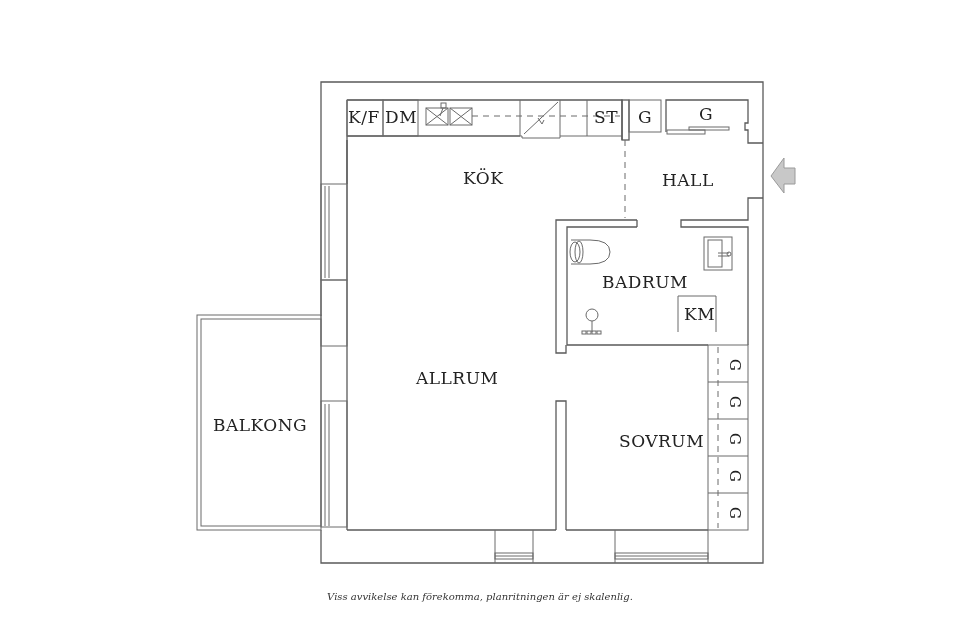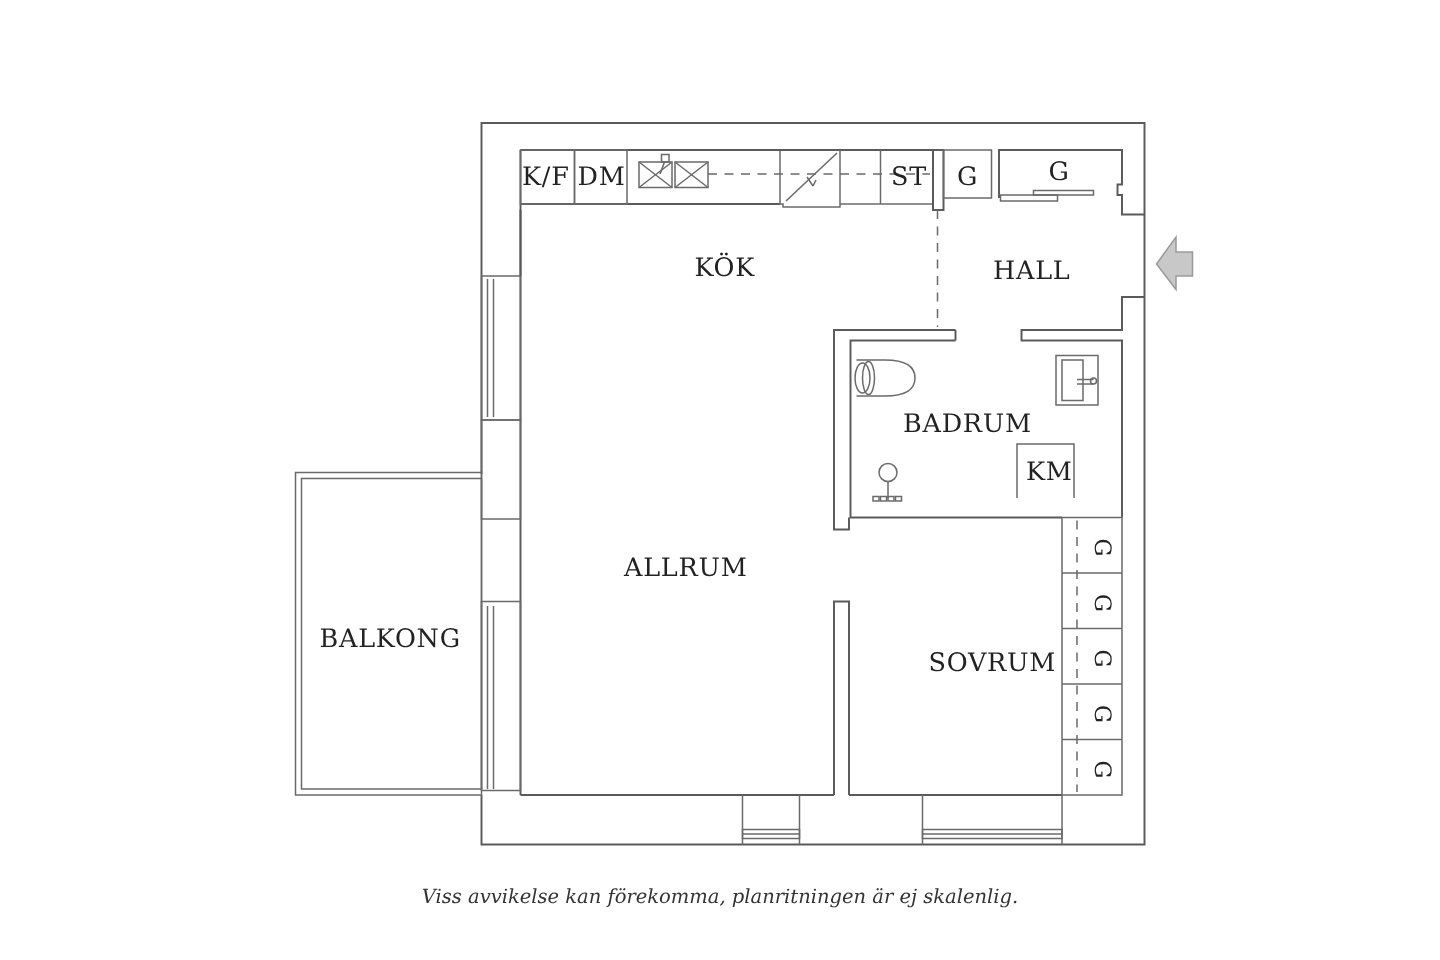--- a/index.html
+++ b/index.html
@@ -8,21 +8,21 @@
     .wall { fill: none; stroke: #5a5a5a; stroke-width: 1.3; }
     .thin { fill: none; stroke: #6a6a6a; stroke-width: 1; }
     .dash { fill: none; stroke: #6a6a6a; stroke-width: 1; stroke-dasharray: 6 5; }
     .room-label { font-family: "DejaVu Serif", "Liberation Serif", serif; fill: #222; letter-spacing: 0.5px; }
     .lbl-lg { font-size: 17px; }
     .lbl-sm { font-size: 17px; }
     .lbl-g { font-size: 15px; }
     .note {
       position: absolute; left: 0; width: 960px; top: 591px; text-align: center;
       font-family: "DejaVu Serif", "Liberation Serif", serif; font-style: italic;
-      font-size: 13px; color: #333;
+      font-size: 10px; color: #333;
     }
   </style>
 </head>
 <body>
 
 <svg id="plan" viewBox="0 0 960 640" xmlns="http://www.w3.org/2000/svg">
 
   <g>
     <polyline class="wall" points="321,316 321,82 763,82 763,563 321,563 321,530"></polyline>
 

